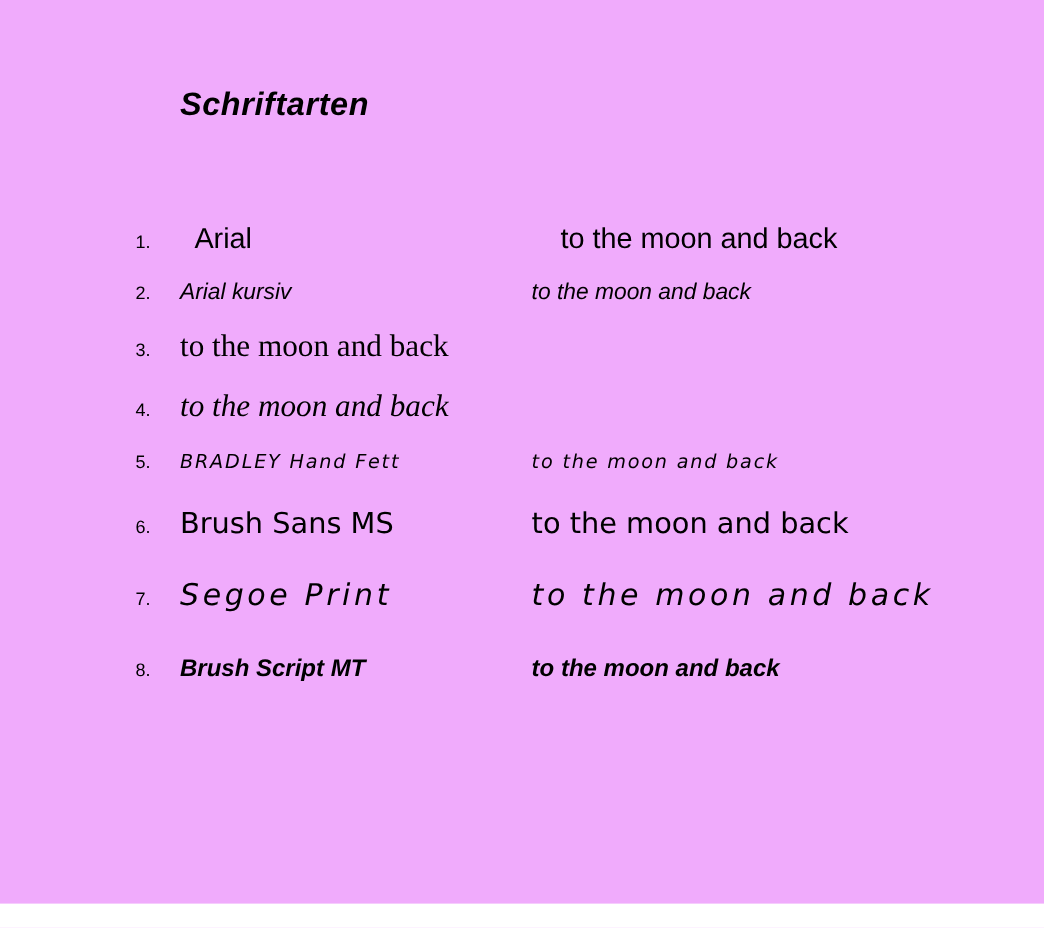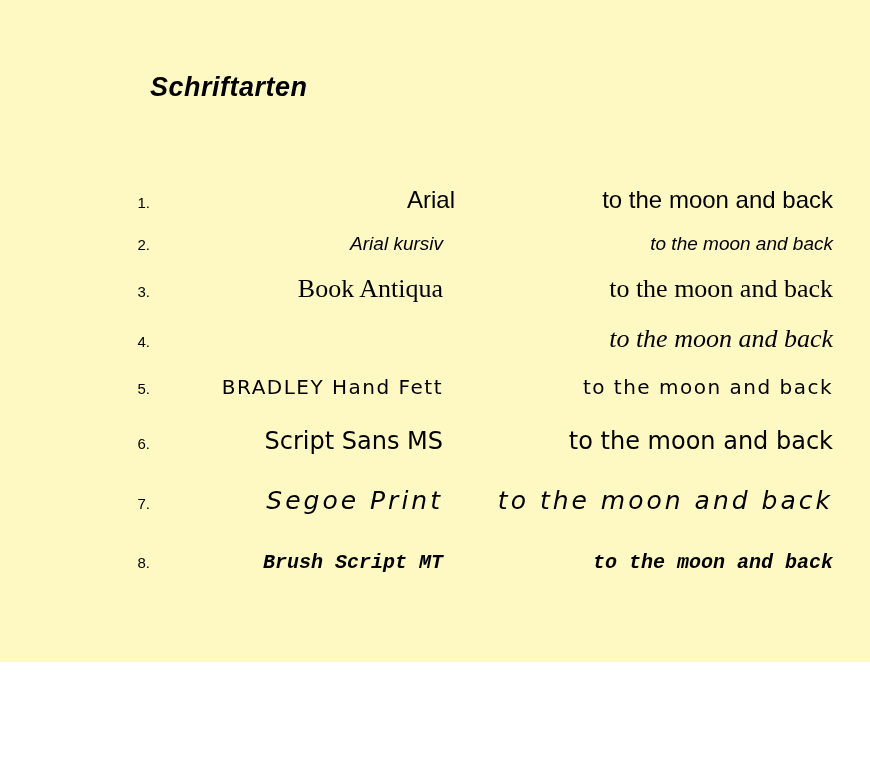--- a/index.html
+++ b/index.html
@@ -10,23 +10,22 @@
   body {
     width: 870px;
     height: 773px;
     overflow: hidden;
     color: #000000;
     font-family: "Liberation Sans", sans-serif;
   }
   .page {
     position: relative;
     width: 870px;
-    height: 662px;
-    background: #fef9c3;
-    text-align: right;
+    height: 753px;
+    background: #f0abfc;
   }
   .title {
     position: absolute;
     left: 150px;
     top: 72px;
     font-family: "Liberation Sans", sans-serif;
     font-size: 27px;
     font-weight: bold;
     font-style: italic;
     color: #000000;
@@ -66,24 +65,24 @@
   .row-5 { margin-bottom: 28px; }
   .row-6 { margin-bottom: 31px; }
   .row-7 { margin-bottom: 36px; }
   .row-8 { margin-bottom: 0; }
 
   
   .f-arial    { font-family: "Liberation Sans", sans-serif; font-size: 24px; margin-left: 12px; }
   .f-arial-i  { font-family: "Liberation Sans", sans-serif; font-size: 19px; font-style: italic; }
   .f-antiqua   { font-family: "Liberation Serif", serif; font-size: 26px; }
   .f-antiqua-i { font-family: "Liberation Serif", serif; font-size: 26px; font-style: italic; }
-  .f-bradley  { font-family: "DejaVu Sans", cursive; font-size: 20px; letter-spacing: 1.5px; }
+  .f-bradley  { font-family: "DejaVu Sans", cursive; font-size: 16px; font-style: italic; letter-spacing: 1.5px; }
   .f-comic    { font-family: "DejaVu Sans", sans-serif; font-size: 24px; }
   .f-segoe    { font-family: "DejaVu Sans", cursive; font-size: 25px; font-style: italic; letter-spacing: 3px; }
-  .f-brush    { font-family: Liberation Mono, monospace; font-size: 20px; font-style: italic; font-weight: bold; }
+  .f-brush    { font-family: Liberation Sans, sans-serif; font-size: 20px; font-style: italic; font-weight: bold; }
 </style>
 </head>
 <body>
 
 <div class="page">
 
   <div class="title">Schriftarten</div>
 
   <div class="font-list">
 
@@ -94,38 +93,37 @@
     </div>
 
     <div class="row row-2">
       <span class="num">2.</span>
       <span class="fname f-arial-i">Arial kursiv</span>
       <span class="sample f-arial-i">to the moon and back</span>
     </div>
 
     <div class="row row-3">
       <span class="num">3.</span>
-      <span class="fname f-antiqua">Book Antiqua</span>
       <span class="sample f-antiqua">to the moon and back</span>
     </div>
 
     <div class="row row-4">
       <span class="num">4.</span>
       <span class="sample f-antiqua-i">to the moon and back</span>
     </div>
 
     <div class="row row-5">
       <span class="num">5.</span>
       <span class="fname f-bradley">BRADLEY Hand Fett</span>
       <span class="sample f-bradley">to the moon and back</span>
     </div>
 
     <div class="row row-6">
       <span class="num">6.</span>
-      <span class="fname f-comic">Script Sans MS</span>
+      <span class="fname f-comic">Brush Sans MS</span>
       <span class="sample f-comic">to the moon and back</span>
     </div>
 
     <div class="row row-7">
       <span class="num">7.</span>
       <span class="fname f-segoe">Segoe Print</span>
       <span class="sample f-segoe">to the moon and back</span>
     </div>
 
     <div class="row row-8">

